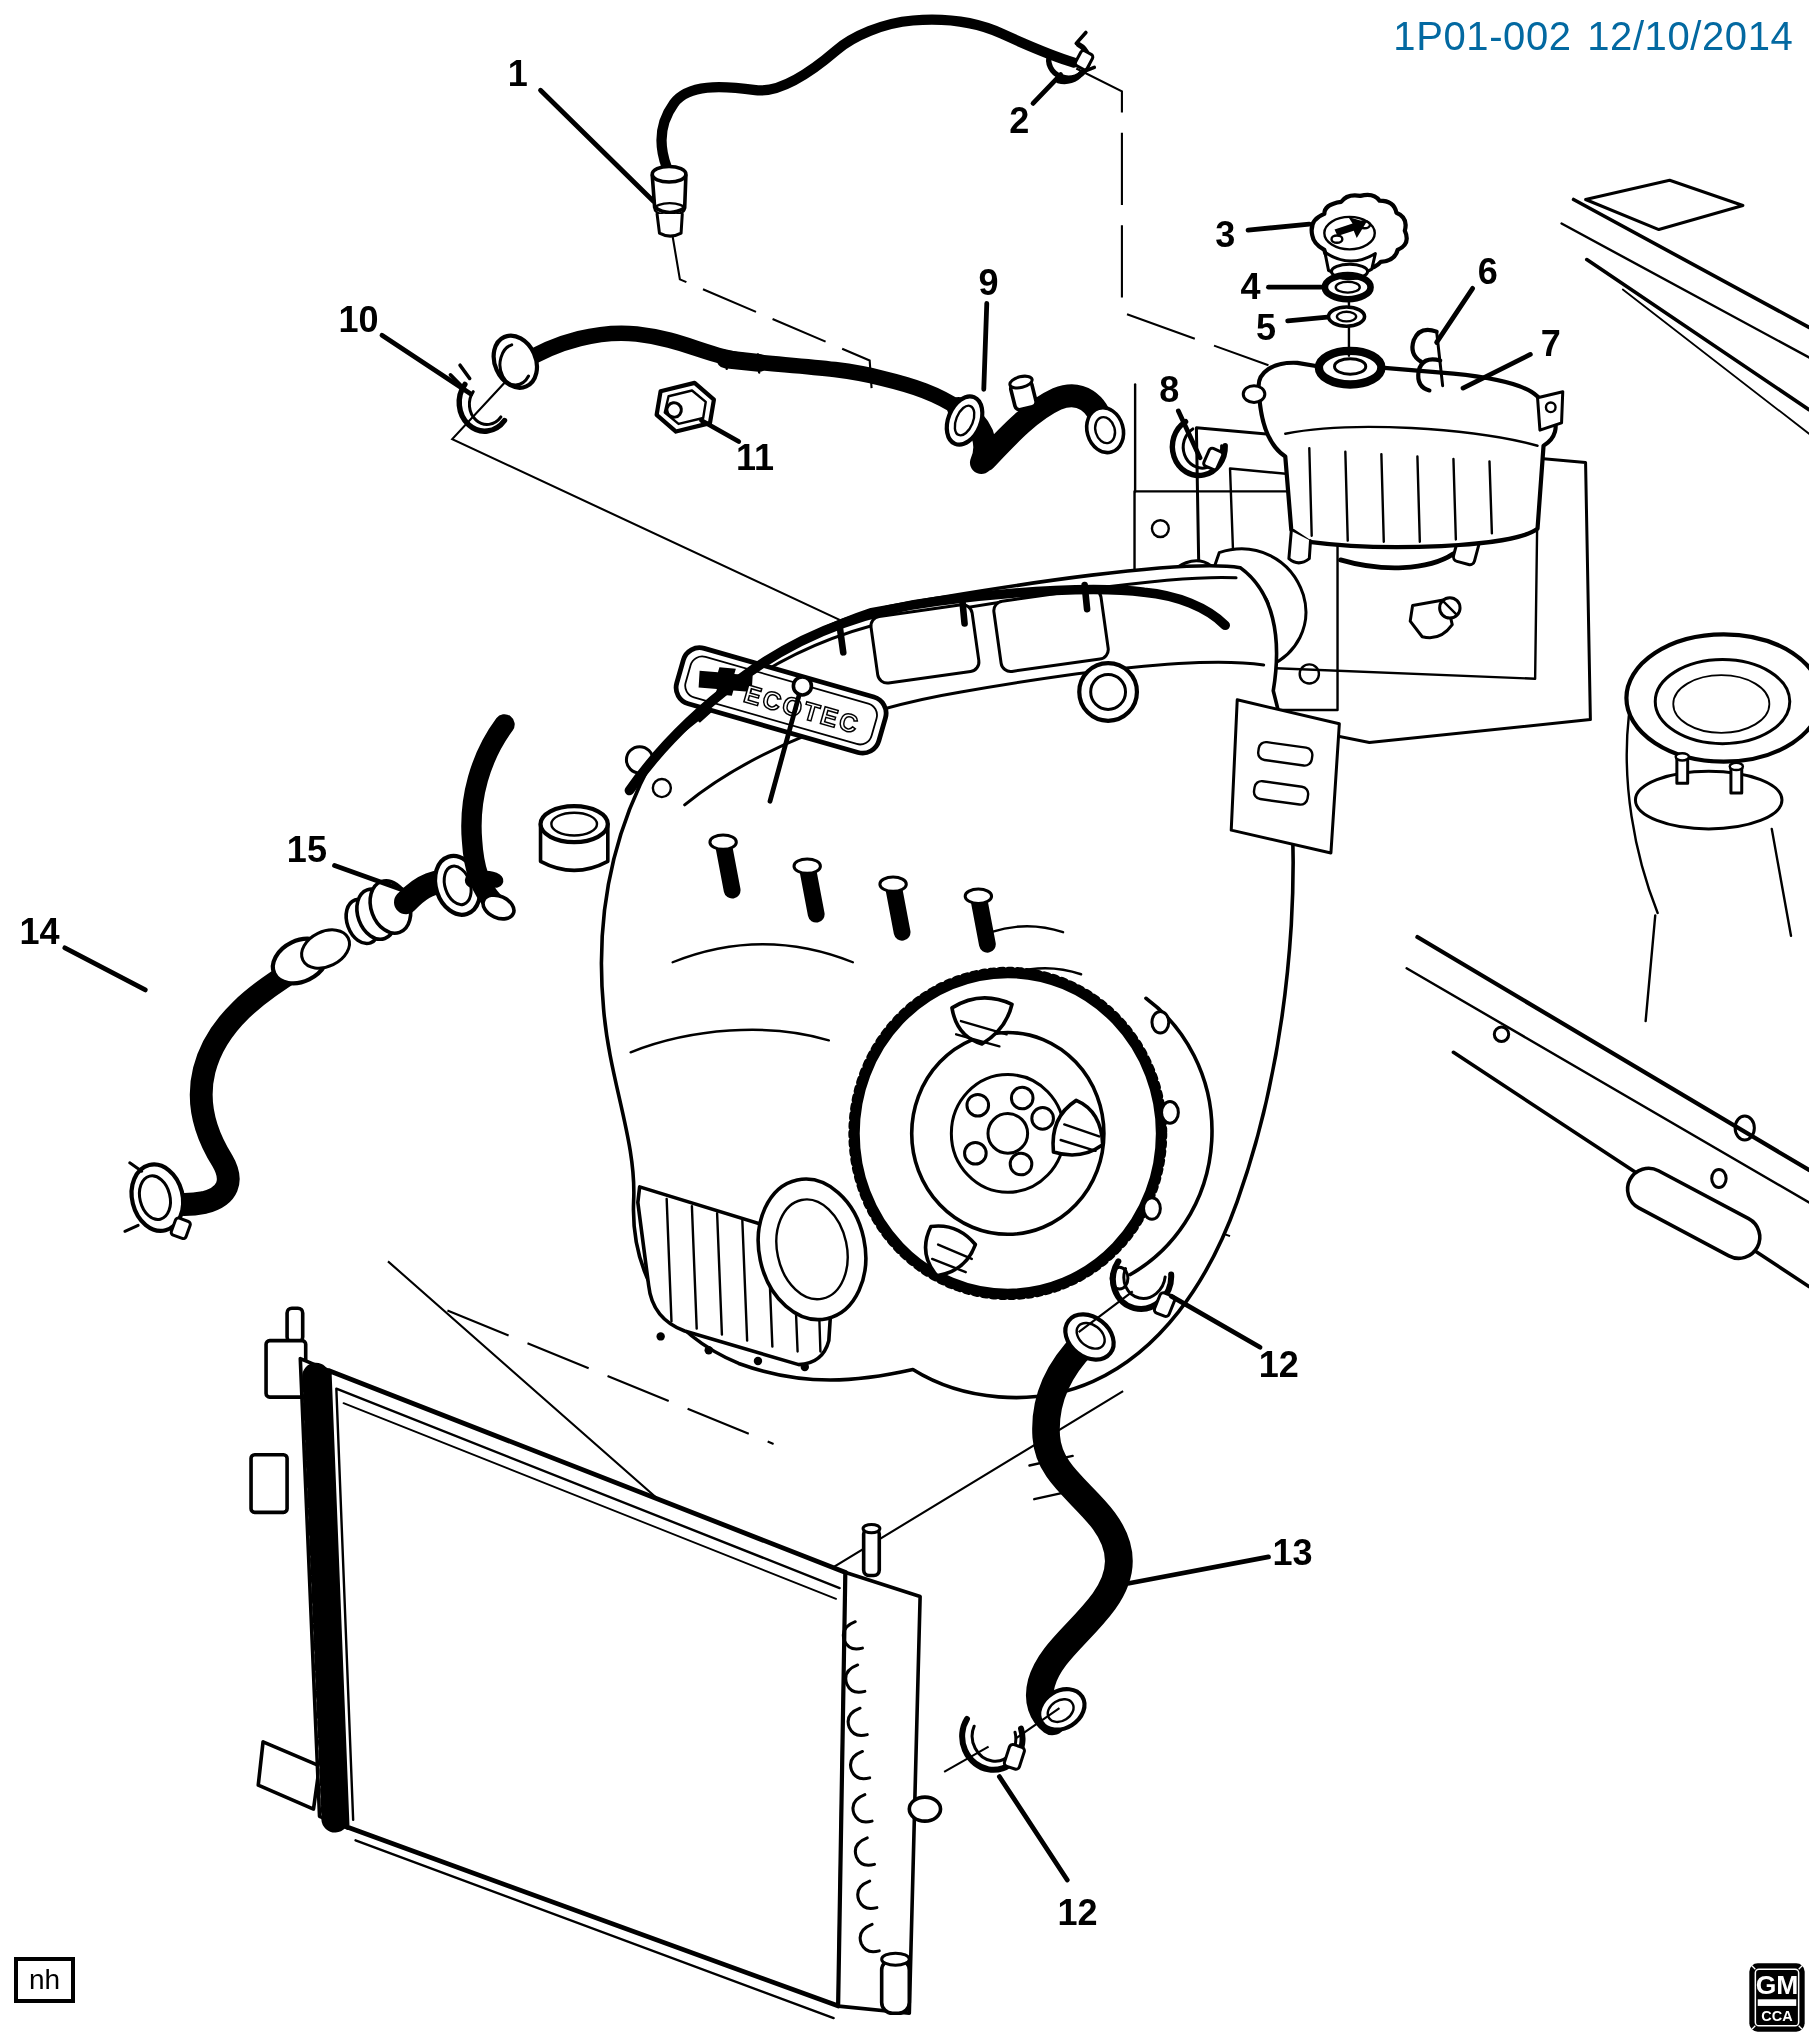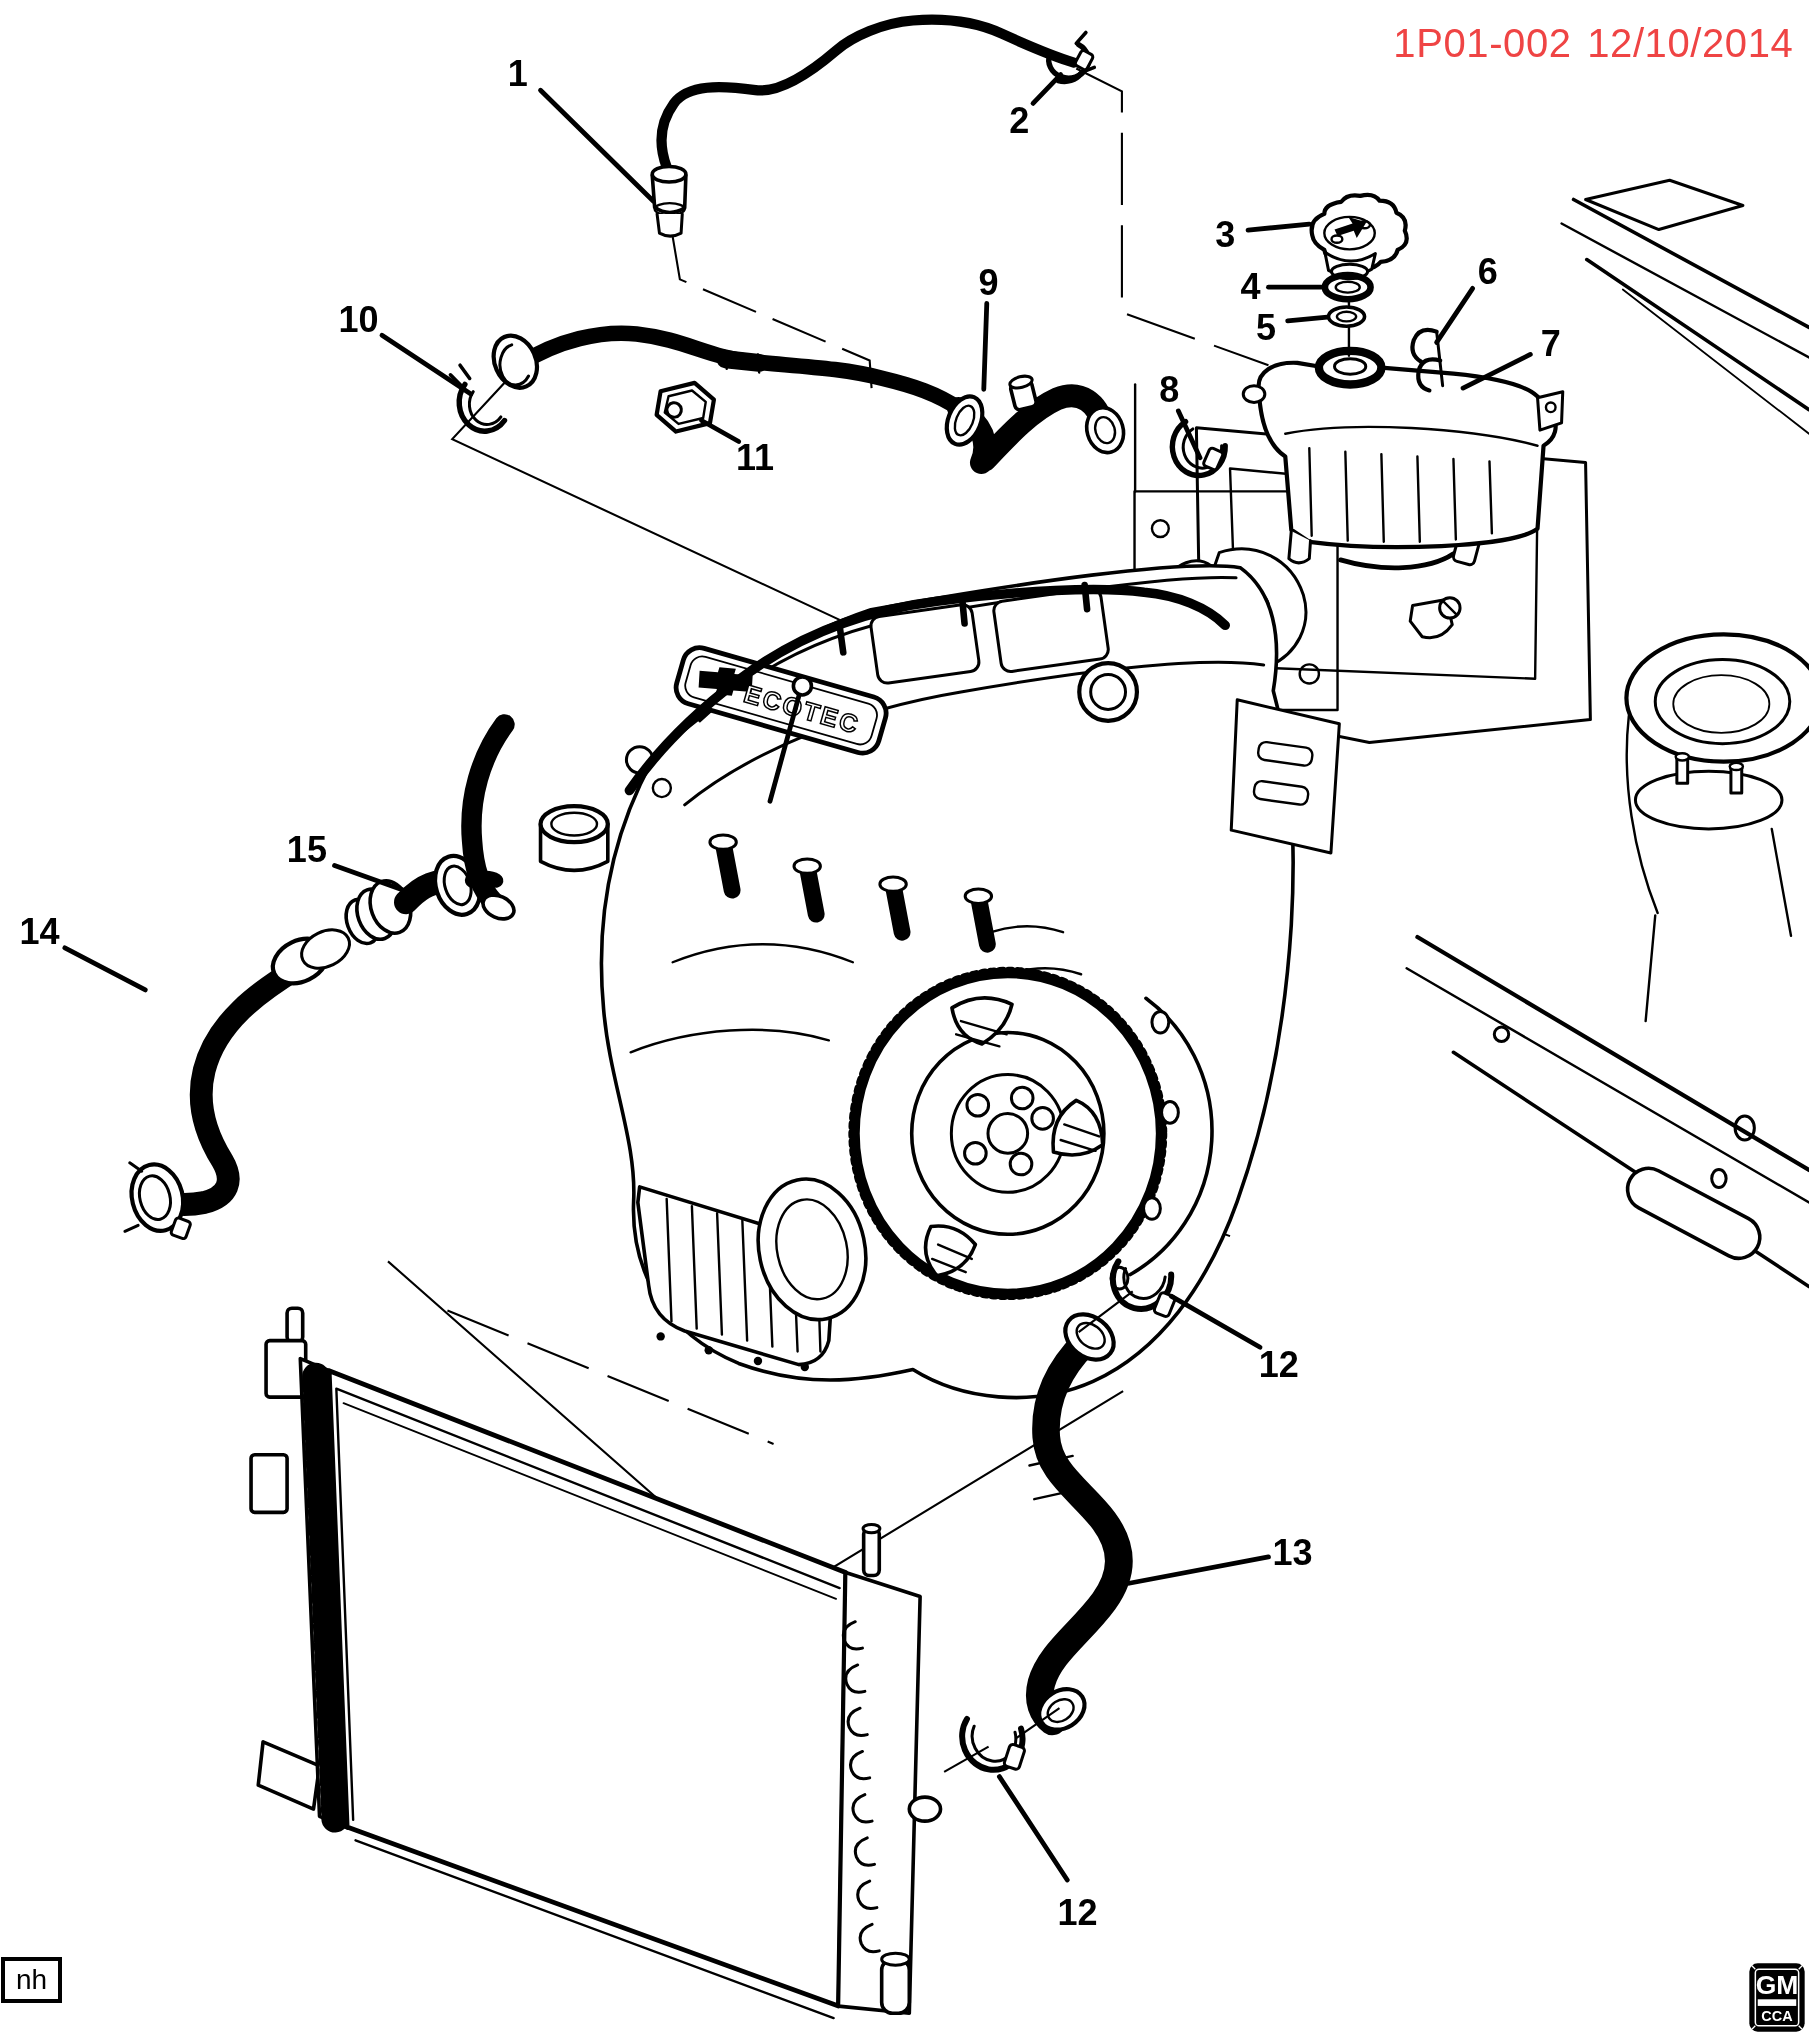--- a/index.html
+++ b/index.html
@@ -1,22 +1,22 @@
 <!DOCTYPE html>
 <html style="font-size:9.6px"><head>
 <meta charset="utf-8">
 <style>
   html,body{margin:0;padding:0;background:#fff;}
   .page{position:relative;width:1809px;height:2035px;background:#fff;overflow:hidden;
         font-family:"Liberation Sans",sans-serif;color:#000;}
-  .header{position:absolute;top:21px;right:15.6px;font-size:40px;letter-spacing:0.6px;
-          white-space:nowrap;color:#ef4444;}
+  .header{position:absolute;top:14px;right:15.6px;font-size:40px;letter-spacing:0.6px;
+          white-space:nowrap;color:#0369a1;}
   .header span{margin-left:15.6px;}
   svg.art{position:absolute;left:0;top:0;}
-  .nh-box{position:absolute;left:1px;top:1957px;width:53px;height:38px;border:4.8px solid #000;
+  .nh-box{position:absolute;left:14px;top:1957px;width:53px;height:38px;border:4.8px solid #000;
           display:flex;align-items:center;justify-content:center;font-size:28px;}
   .gm-logo{position:absolute;left:1748px;top:1962px;}
   text.callout{font-family:"Liberation Sans",sans-serif;font-weight:bold;font-size:60px;
                text-anchor:middle;fill:#000;}
   line.leader{stroke:#000;stroke-width:8;stroke-linecap:round;}
   .k{fill:none;stroke:#000;stroke-linecap:round;stroke-linejoin:round;}
   .w{fill:#fff;stroke:#000;stroke-linecap:round;stroke-linejoin:round;}
   .thin{fill:none;stroke:#000;stroke-width:3.5;}
 </style>
 </head>

